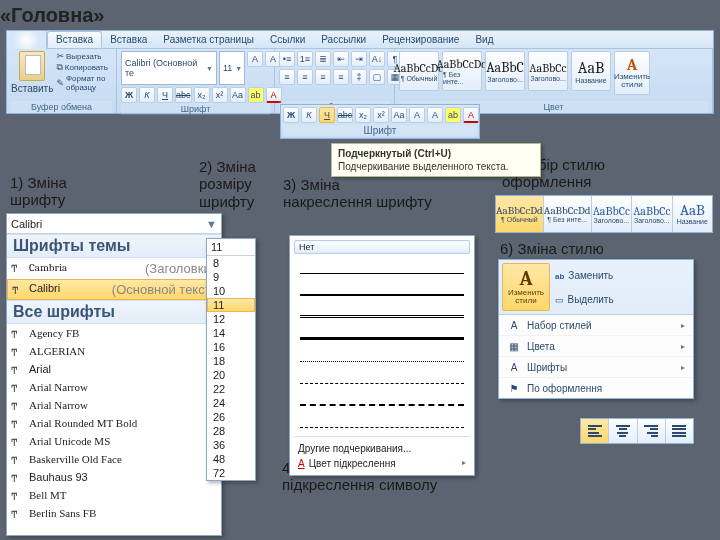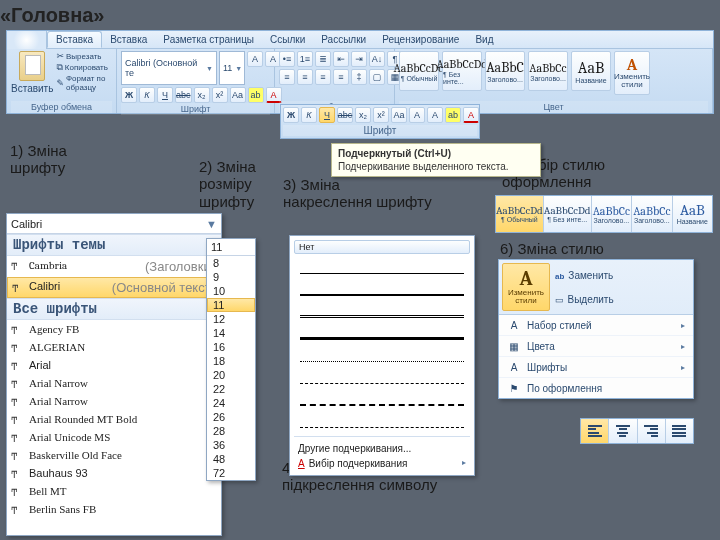--- a/index.html
+++ b/index.html
@@ -28,21 +28,21 @@
   .style-tile { width: 40px; height: 40px; background: linear-gradient(#fdfefe,#e3eefb); border: 1px solid #b8cee6; border-radius: 2px; display: flex; flex-direction: column; align-items: center; justify-content: center; font-size: 7px; color: #2b4a6f; }
   .style-tile .sample { font-family: Cambria, serif; font-size: 12px; color: #1a1a1a; }
 
   
   .cap { position: absolute; font-size: 15px; color: #1a1a1a; line-height: 1.15; }
 
   
   .font-panel { position: absolute; left: 6px; top: 213px; width: 216px; height: 323px; background: #fff; border: 1px solid #8fa7c3; box-shadow: 2px 2px 4px rgba(0,0,0,0.3); font-size: 11px; color: #222; overflow: hidden; }
   .font-panel .head-combo { display: flex; align-items: center; background: #fff; border-bottom: 1px solid #c6d4e6; height: 20px; padding: 0 4px; font-size: 11px; }
   .font-panel .head-combo .arrow { margin-left: auto; color: #5a7aa0; }
-  .font-panel .section { background: linear-gradient(#f0f5fc,#e3edf9); padding: 2px 6px; font-weight: bold; font-size: 14px; color: #3a5578; border-top: 1px solid #d2dfef; border-bottom: 1px solid #d2dfef; font-family: Liberation Mono, monospace; }
+  .font-panel .section { background: linear-gradient(#f0f5fc,#e3edf9); padding: 2px 6px; font-weight: bold; font-size: 16px; color: #3a5578; border-top: 1px solid #d2dfef; border-bottom: 1px solid #d2dfef; }
   .font-panel .item { padding: 3px 6px 3px 22px; position: relative; cursor: pointer; white-space: nowrap; overflow: hidden; text-overflow: ellipsis; }
   .font-panel .item.sel { background: linear-gradient(#ffe8a6,#ffd76a); border: 1px solid #e6b84f; padding: 2px 5px 2px 21px; }
   .font-panel .item .glyph { position: absolute; left: 4px; top: 3px; font-size: 10px; color: #333; }
   .font-panel .item .hint { float: right; color: #888; font-size: 13px; }
 
   
   .size-panel { position: absolute; left: 206px; top: 238px; width: 50px; background: #fff; border: 1px solid #8fa7c3; box-shadow: 2px 2px 4px rgba(0,0,0,0.3); font-size: 11px; color: #222; }
   .size-panel .szhead { border-bottom: 1px solid #c6d4e6; padding: 2px 4px; }
   .size-panel .sz { padding: 1px 6px; cursor: pointer; }
   .size-panel .sz.sel { background: linear-gradient(#ffe8a6,#ffd76a); border: 1px solid #e6b84f; padding: 0 5px; }
@@ -230,21 +230,21 @@
               <span class="ico-aa" style="font-size:16px;color:#c05000">A</span>
               <span>Изменить стили</span>
             </div>
         </div>
         <div class="group-label">Цвет</div>
       </div>
 
     </div>
   </div>
 
-  <div class="cap" style="left:10px; top:142px; width:110px">1) Зміна шрифту</div>
+  <div class="cap" style="left:10px; top:174px; width:110px">1) Зміна шрифту</div>
   <div class="cap" style="left:199px; top:158px; width:70px">2) Зміна розміру шрифту</div>
   <div class="cap" style="left:283px; top:176px; width:150px">3) Зміна накреслення шрифту</div>
   <div class="cap" style="left:282px; top:459px; width:220px">4) Зміна типу та кольору підкреслення символу</div>
   <div class="cap" style="left:502px; top:156px; width:170px">5) Вибір стилю оформлення</div>
   <div class="cap" style="left:500px; top:240px; width:200px">6) Зміна стилю</div>
   <div class="cap" style="left:498px; top:380px; width:200px">7) Вирівнювання тексту</div>
 
   <div class="font-panel">
     <div class="head-combo">
         <span>Calibri</span>
@@ -317,21 +317,21 @@
     <div class="uline"></div>
     <div class="uline thick"></div>
     <div class="uline dbl"></div>
     <div class="uline thick" style="border-bottom-width:3px"></div>
     <div class="uline dot"></div>
     <div class="uline dash"></div>
     <div class="uline dash" style="border-bottom-style:dashed;border-bottom-width:2px"></div>
     <div class="uline" style="border-bottom:1px dashed #000"></div>
     <div class="ufoot">
       <div class="line">Другие подчеркивания...</div>
-      <div class="line"><span style="text-decoration:underline;color:#c00;margin-right:4px">A</span><span>Вибір подчеркивания</span><span style="float:right;font-size:8px;color:#5a7aa0">▸</span></div>
+      <div class="line"><span style="text-decoration:underline;color:#c00;margin-right:4px">A</span><span>Цвет підкреслення</span><span style="float:right;font-size:8px;color:#5a7aa0">▸</span></div>
     </div>
   </div>
 
   <div class="style-gallery" id="style-gallery">
       <div class="tile sel">
         <span class="s">AaBbCcDd</span>
         <span>¶ Обычный</span>
       </div>
       <div class="tile">
         <span class="s">AaBbCcDd</span>

